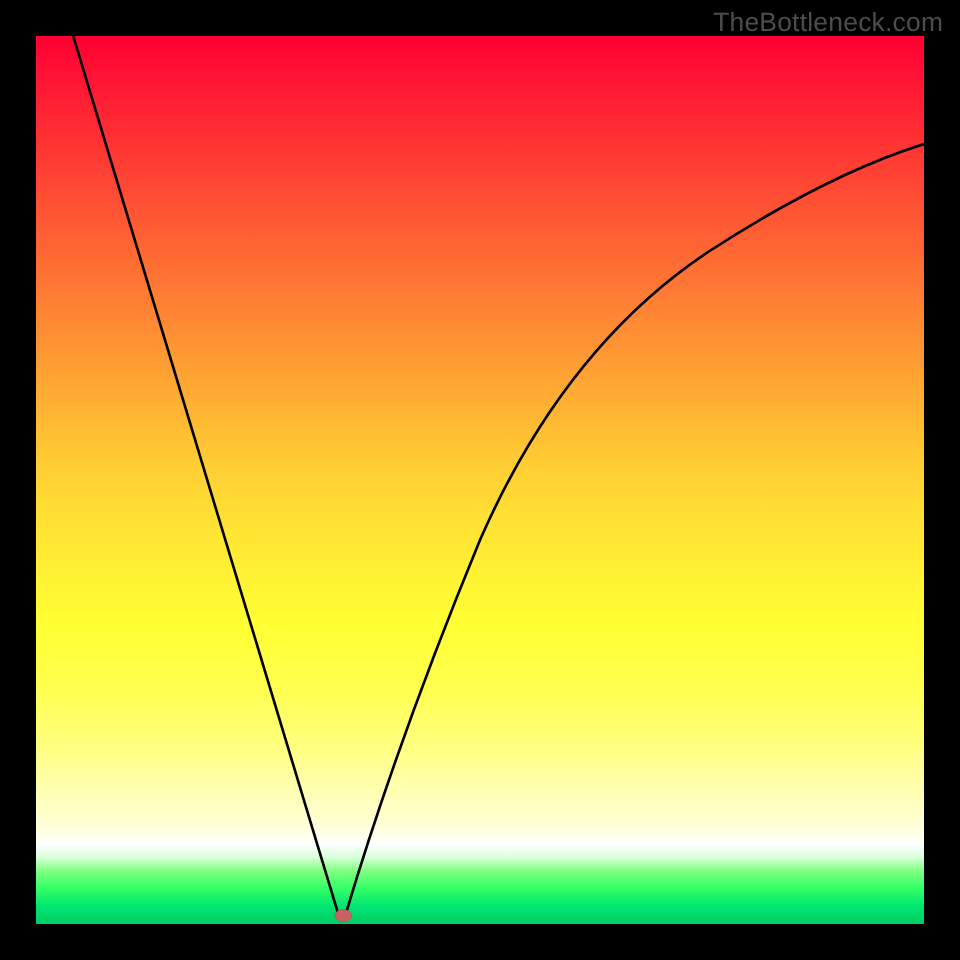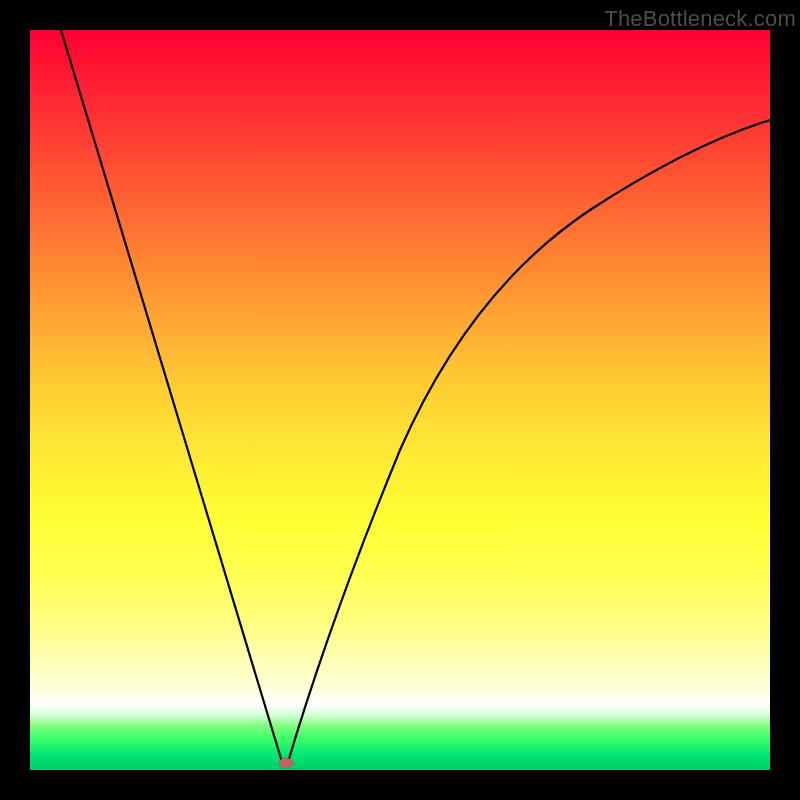--- a/index.html
+++ b/index.html
@@ -44,21 +44,21 @@
       #d9ffd9 92.5%,
       #80ff80 94%,
       #33ff66 96%,
       #00e673 98%,
       #00cc66 100%
     );
   }
   .watermark {
     position: absolute;
     top: 6px;
-    right: 4px;
+    right: 14px;
     color: #4d4d4d;
     font-size: 22px;
     letter-spacing: 0.2px;
     font-weight: 400;
     user-select: none;
   }
   .curve-svg {
     position: absolute;
     left: 0;
     top: 0;

